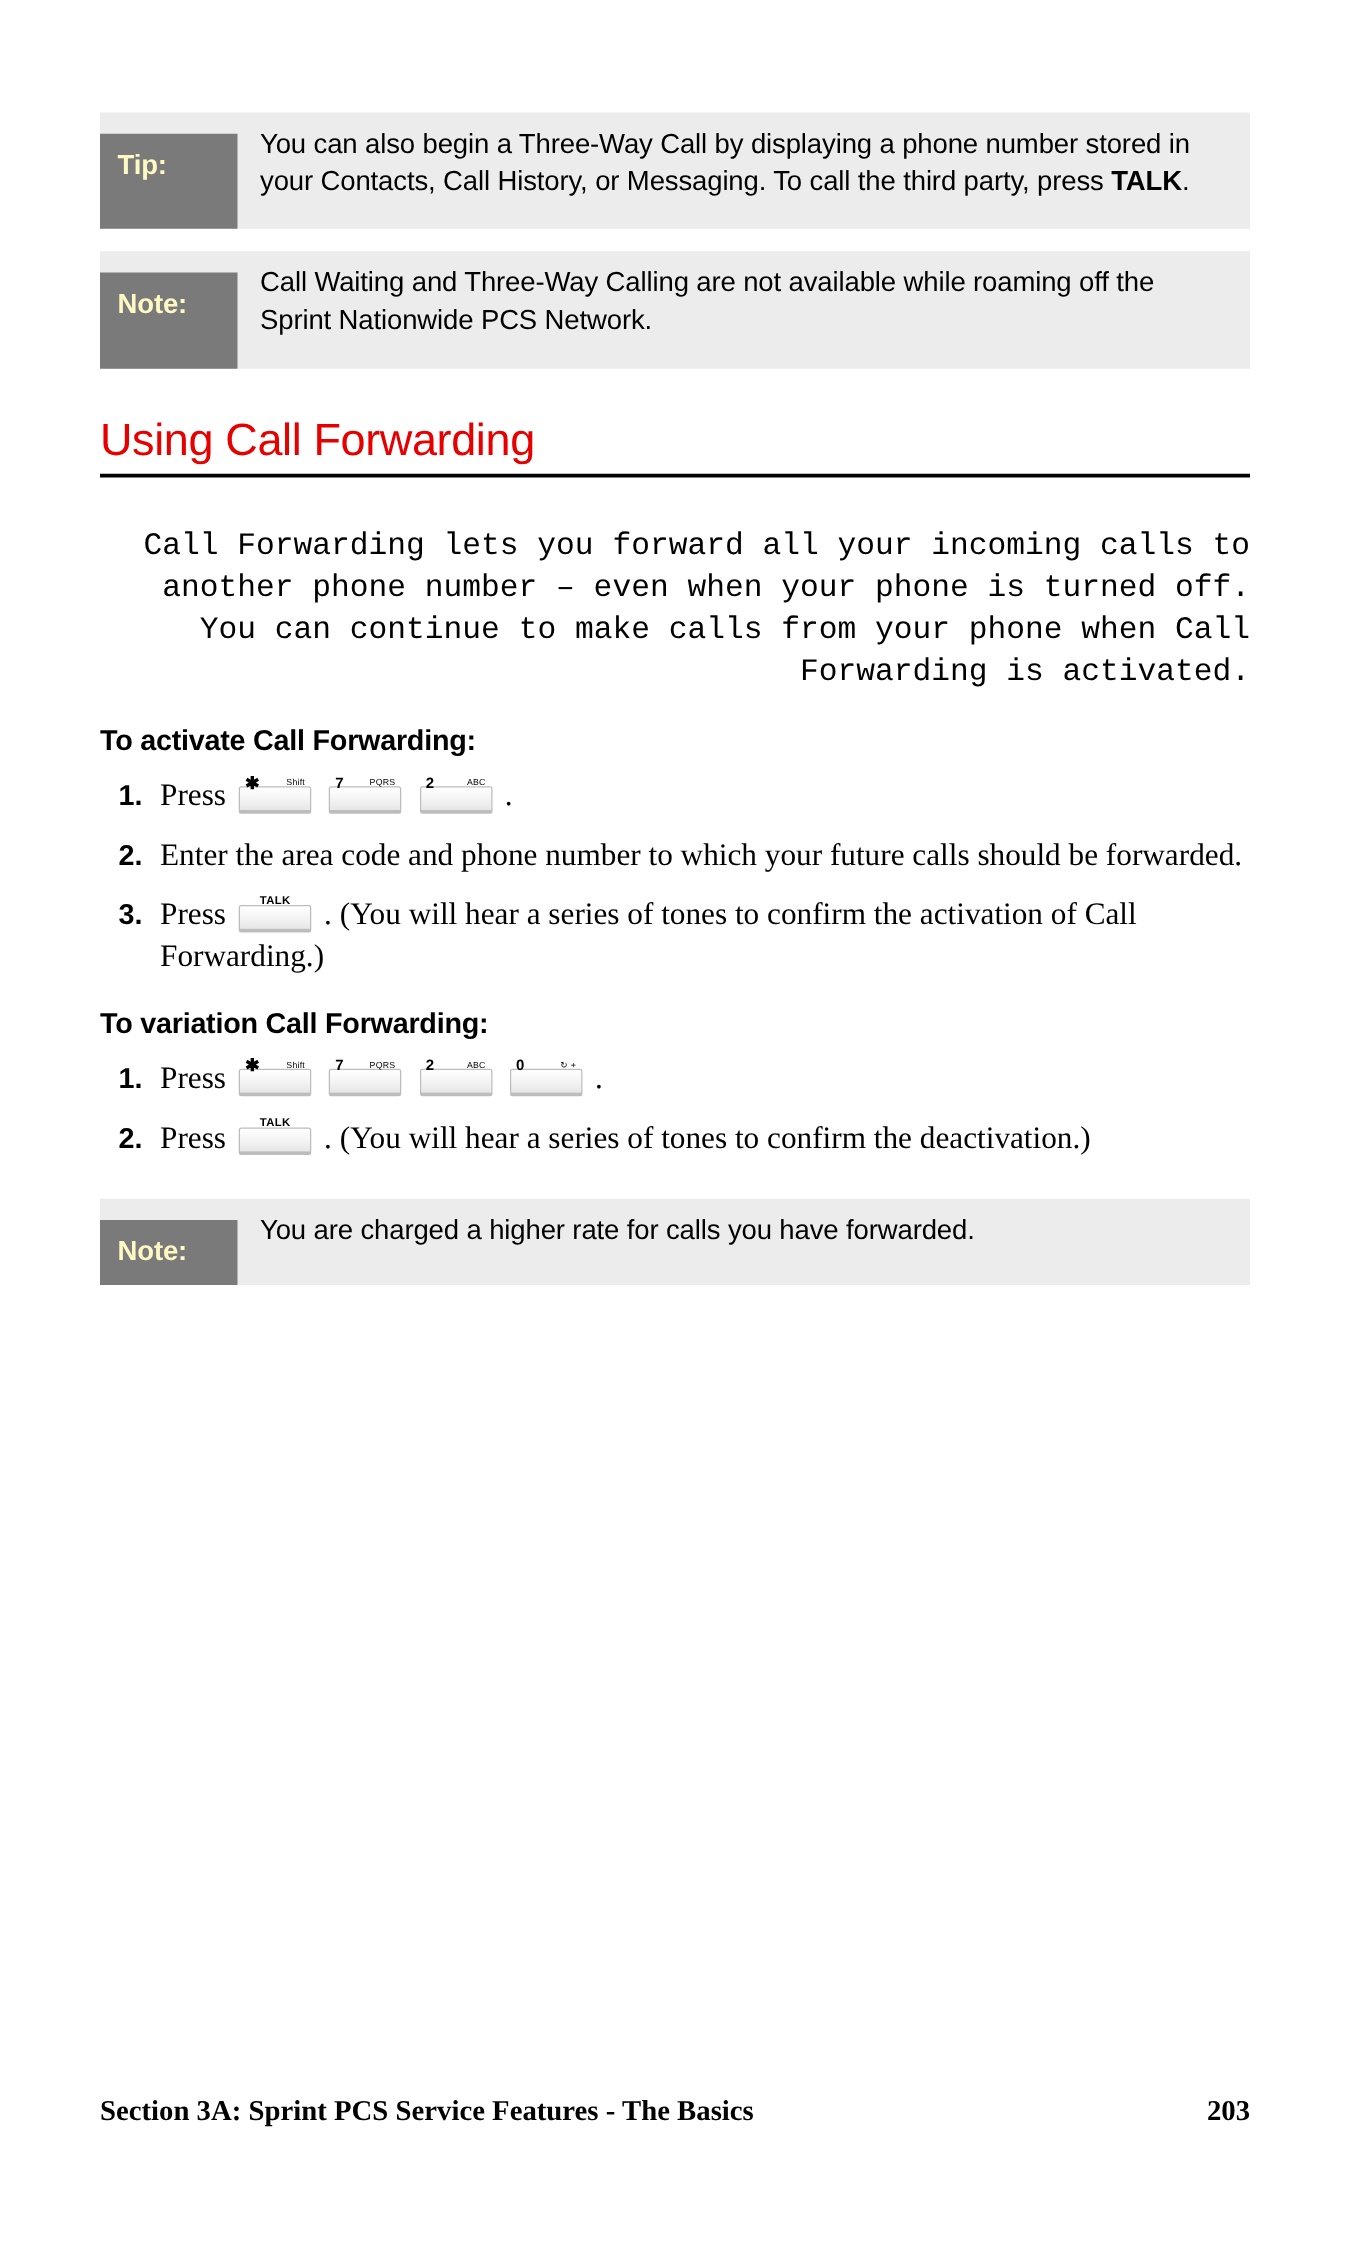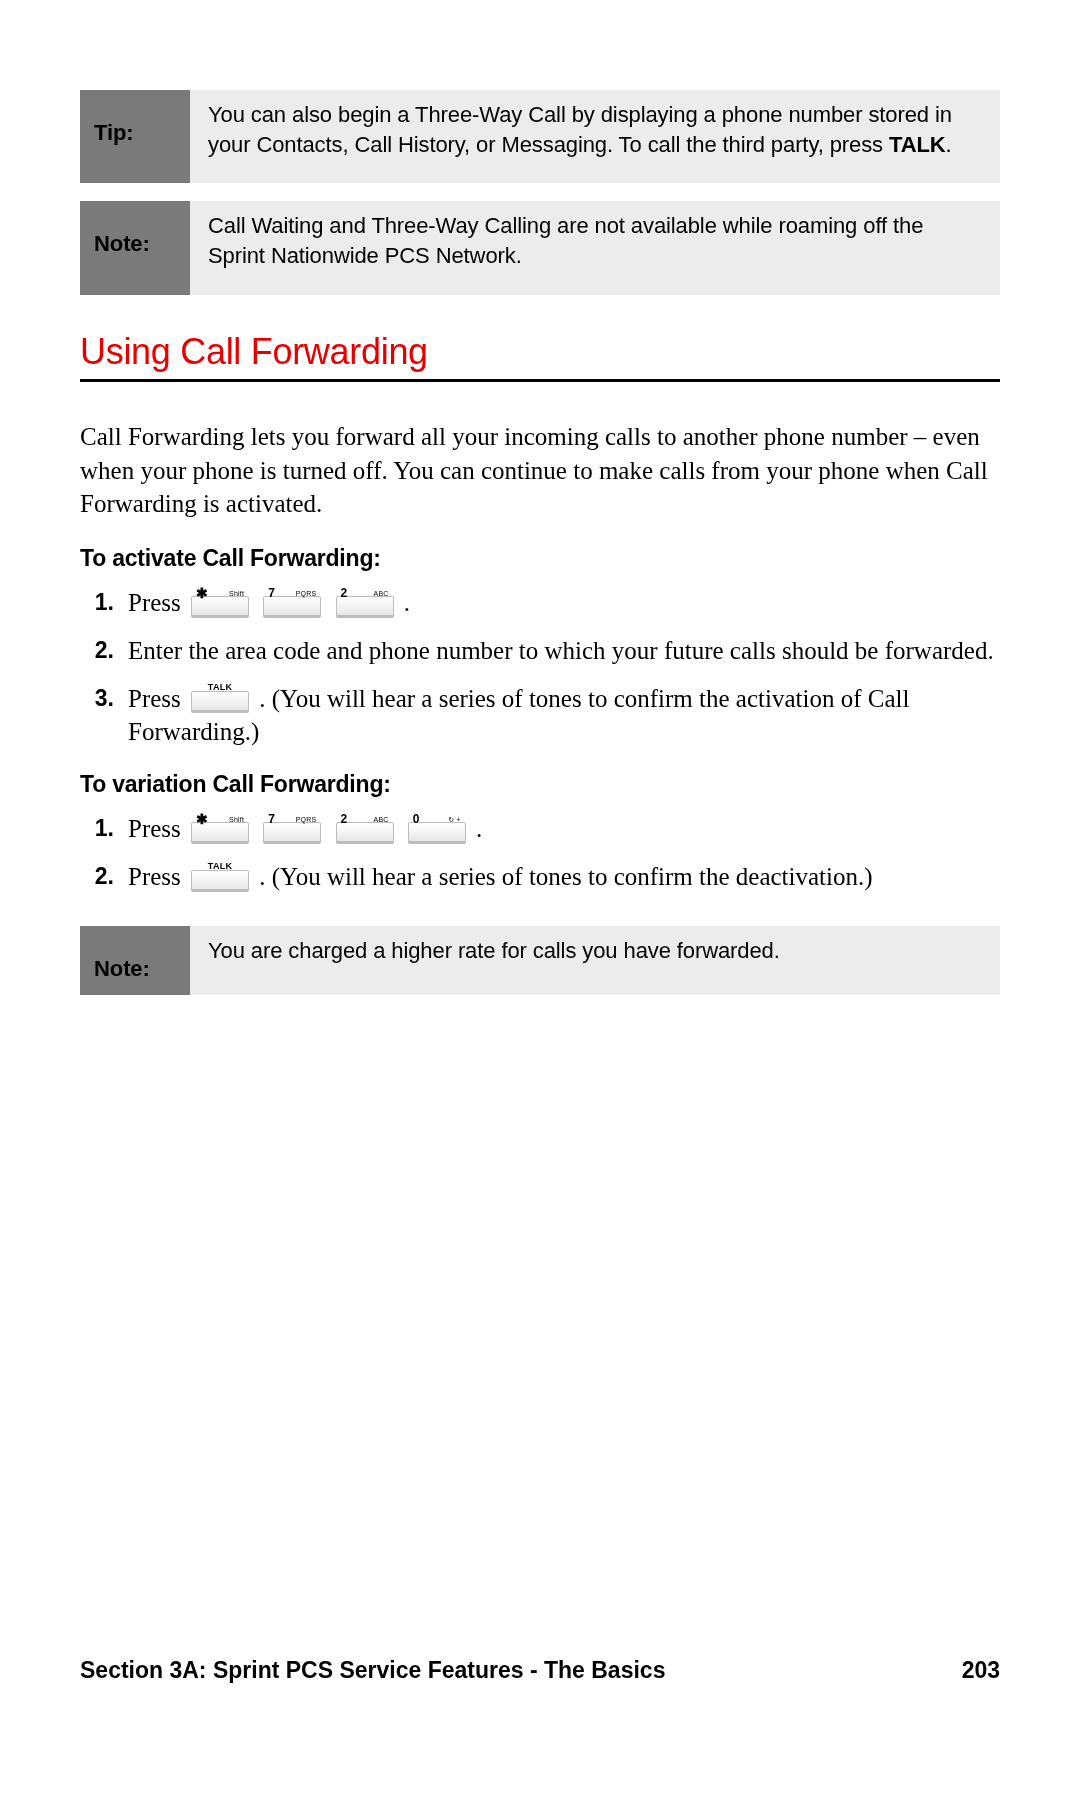--- a/index.html
+++ b/index.html
@@ -32,24 +32,25 @@
     margin-bottom:18px;
     background:var(--grey-box);
     font-family:"Helvetica Neue",Helvetica,Arial,sans-serif;
     font-size:22px;
     line-height:1.35;
     letter-spacing:-0.1px;
   }
   .callout .tag{
     flex:0 0 110px;
     background:var(--grey-dark);
-    color:#000000;
-    font-weight:700;
-    padding:28px 14px 12px 14px;
+    color:#fef9c3;
+    font-weight:700;
+    padding:10px 14px 12px 14px;
     box-sizing:border-box;
+    margin-top:17px;
   }
   .callout .body{
     flex:1 1 auto;
     padding:10px 22px 24px 18px;
     box-sizing:border-box;
   }
   .callout .body .b{font-weight:700;}
 
   
   .heading{
@@ -61,21 +62,22 @@
     padding-bottom:6px;
     border-bottom:3px solid var(--rule);
     letter-spacing:-0.3px;
   }
 
   
   .para{
     margin:38px 0 24px 0;
     font-size:25px;
     line-height:1.35;
-    font-family:Liberation Serif, serif;
+    font-family:Liberation Mono, monospace;
+    text-align:right;
   }
 
   
   .subhead{
     font-family:"Helvetica Neue",Helvetica,Arial,sans-serif;
     font-weight:700;
     font-size:23px;
     margin:22px 0 14px 0;
     letter-spacing:-0.2px;
   }
@@ -128,24 +130,24 @@
     font-size:7px;letter-spacing:0.2px;
   }
   .key.wide .main.center{
     left:0;right:0;text-align:center;font-size:9px;top:-9px;letter-spacing:0.3px;
   }
 
   
   .footer{
     position:absolute;
     left:80px; right:80px;
-    bottom:116px;
+    bottom:98px;
     display:flex;
     justify-content:space-between;
-    font-family:Liberation Sans, sans-serif;
+    font-family:Liberation Serif, serif;
     font-weight:700;
     font-size:23px;
   }
 </style>
 </head>
 <body>
 
 <div class="page">
 
   <div class="callout">

